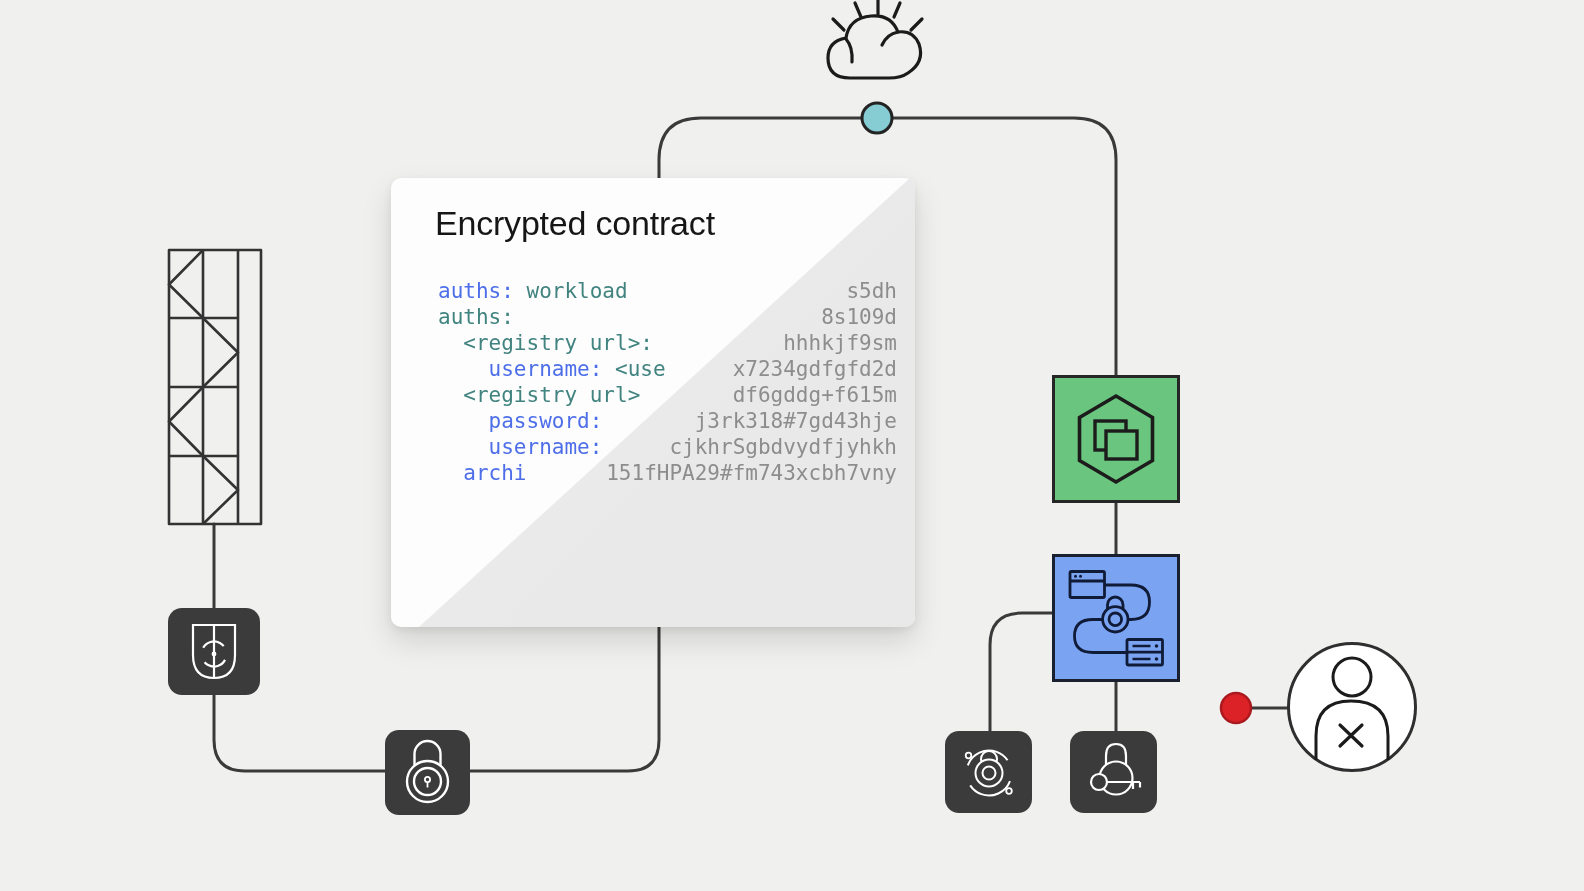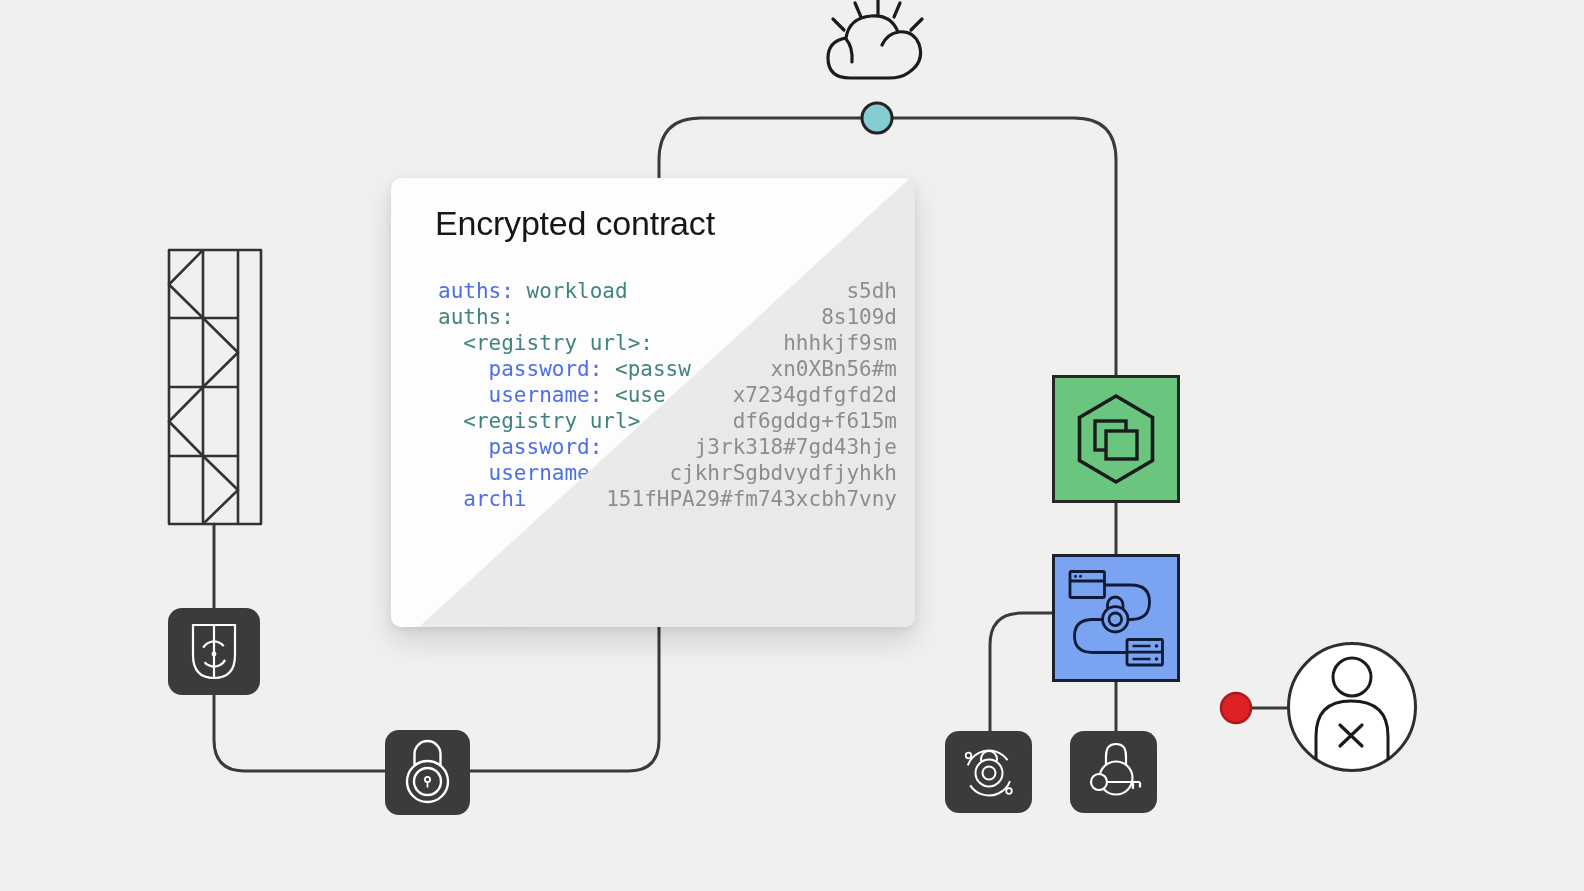--- a/index.html
+++ b/index.html
@@ -146,21 +146,20 @@
     </svg>
   </div>
 
   <div class="card">
     <h1 class="card-title">Encrypted contract</h1>
     <div class="card-overlay"></div>
     <div class="code">
         <div class="code-line"><span class="plain"><span class="key">auths: </span><span class="val">workload</span></span><span class="cipher">s5dh</span></div>
         <div class="code-line"><span class="plain"><span class="val">auths:</span></span><span class="cipher">8s109d</span></div>
         <div class="code-line"><span class="plain"><span class="val">  &lt;registry url&gt;:</span></span><span class="cipher">hhhkjf9sm</span></div>
-        <div class="code-line"><span class="plain"><span class="key">    password: </span><span class="val">&lt;passw</span></span><span class="cipher">xn0XBn56#m</span></div>
         <div class="code-line"><span class="plain"><span class="key">    username: </span><span class="val">&lt;use</span></span><span class="cipher">x7234gdfgfd2d</span></div>
         <div class="code-line"><span class="plain"><span class="val">  &lt;registry url&gt;</span></span><span class="cipher">df6gddg+f615m</span></div>
         <div class="code-line"><span class="plain"><span class="key">    password:</span></span><span class="cipher">j3rk318#7gd43hje</span></div>
         <div class="code-line"><span class="plain"><span class="key">    username:</span></span><span class="cipher">cjkhrSgbdvydfjyhkh</span></div>
         <div class="code-line"><span class="plain"><span class="key">  archi</span></span><span class="cipher">151fHPA29#fm743xcbh7vny</span></div>
       </div>
   </div>
 
 </div>
 

